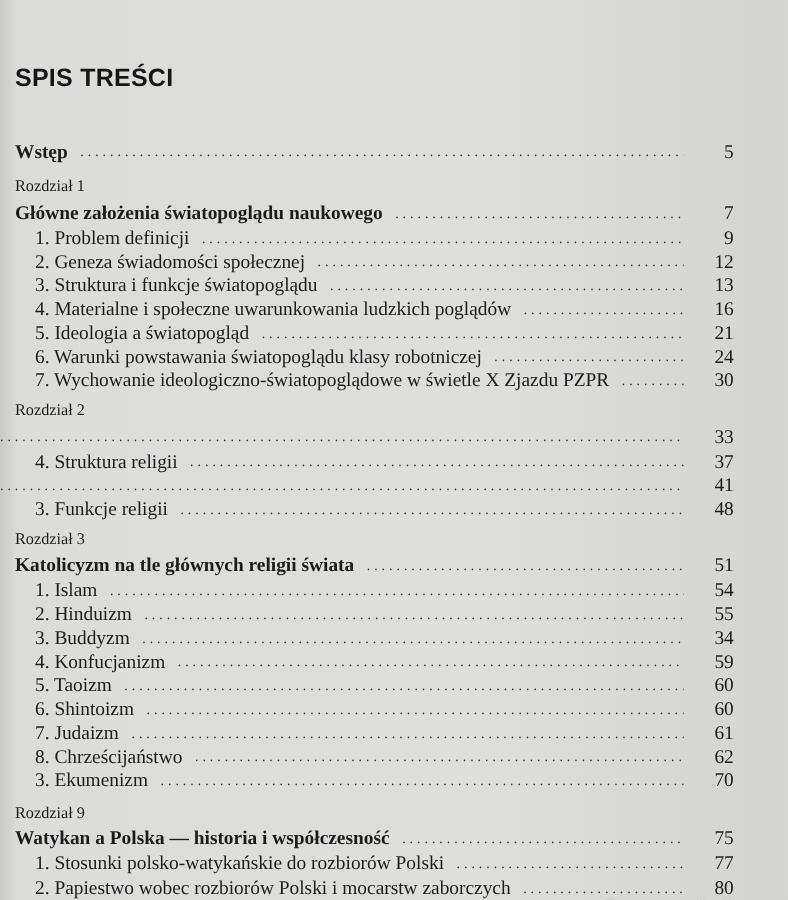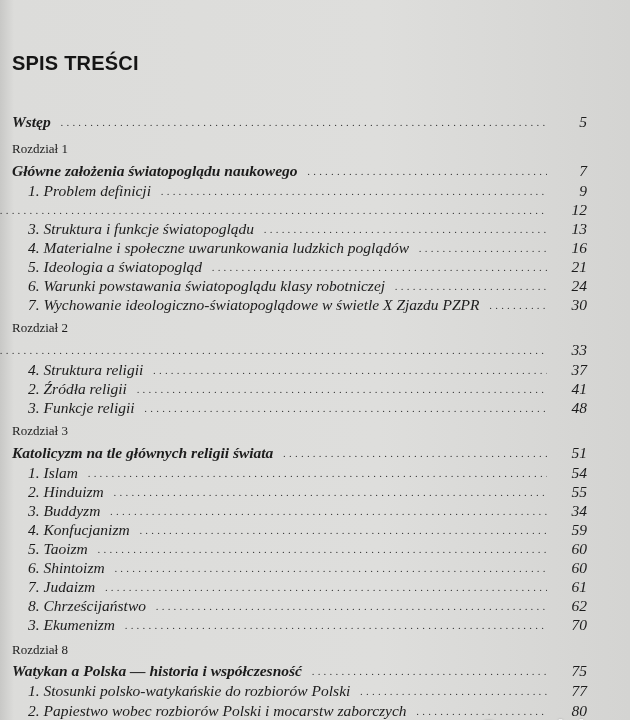--- a/index.html
+++ b/index.html
@@ -11,21 +11,21 @@
     font-family: "Liberation Serif", "DejaVu Serif", serif;
   }
   .page { position: absolute; left: 0; top: 0; width: 630px; height: 720px; margin-top: 44px; }
   .title {
     position: absolute; left: 12px; top: 8px;
     font-family: "Liberation Sans", "DejaVu Sans", sans-serif;
     font-weight: bold; font-size: 20px; letter-spacing: 0.2px; color: #151515;
   }
   .row {
     position: absolute; left: 0; width: 630px; height: 20px;
-    display: flex; align-items: center; font-size: 15.5px; line-height: 20px; font-style: italic;
+    display: flex; align-items: center; font-size: 15.5px; line-height: 20px;
   }
   .row .label { white-space: nowrap; padding-right: 10px; }
   .row .dots {
     flex: 1; overflow: hidden; white-space: nowrap; color: #333;
     letter-spacing: 3.2px; font-size: 11px;
   }
   .row .num { width: 40px; text-align: right; padding-right: 43px; flex: none; }
   .heading .label { font-weight: bold; }
   .chapter-label { position: absolute; font-size: 13px; line-height: 20px; }
   .entry .label { padding-left: 28px; }
@@ -60,20 +60,21 @@
     <span class="label">Główne założenia światopoglądu naukowego</span>
     <span class="dots">................................................................................................................</span>
     <span class="num">7</span>
   </div>
   <div class="row entry" style="top:137px">
       <span class="label">1. Problem definicji</span>
       <span class="dots">................................................................................................................</span>
       <span class="num">9</span>
     </div>
   <div class="row entry" style="top:156px">
+      <span class="label">2. Geneza świadomości społecznej</span>
       <span class="dots">................................................................................................................</span>
       <span class="num">12</span>
     </div>
   <div class="row entry" style="top:175px">
       <span class="label">3. Struktura i funkcje światopoglądu</span>
       <span class="dots">................................................................................................................</span>
       <span class="num">13</span>
     </div>
   <div class="row entry" style="top:194px">
       <span class="label">4. Materialne i społeczne uwarunkowania ludzkich poglądów</span>
@@ -100,21 +101,20 @@
   <div class="row heading bold-entry" style="top:296px">
     <span class="dots">................................................................................................................</span>
     <span class="num">33</span>
   </div>
   <div class="row entry" style="top:316px">
       <span class="label">4. Struktura religii</span>
       <span class="dots">................................................................................................................</span>
       <span class="num">37</span>
     </div>
   <div class="row entry" style="top:335px">
-      <span class="label">2. Źródła religii</span>
       <span class="dots">................................................................................................................</span>
       <span class="num">41</span>
     </div>
   <div class="row entry" style="top:354px">
       <span class="label">3. Funkcje religii</span>
       <span class="dots">................................................................................................................</span>
       <span class="num">48</span>
     </div>
 
   <div class="chapter-label" style="left:12px;top:377px">Rozdział 3</div>
@@ -162,21 +162,21 @@
       <span class="label">8. Chrześcijaństwo</span>
       <span class="dots">................................................................................................................</span>
       <span class="num">62</span>
     </div>
   <div class="row entry" style="top:571px">
       <span class="label">3. Ekumenizm</span>
       <span class="dots">................................................................................................................</span>
       <span class="num">70</span>
     </div>
 
-  <div class="chapter-label" style="left:12px;top:596px">Rozdział 8</div>
+  <div class="chapter-label" style="left:12px;top:596px">Rozdział 9</div>
   <div class="row heading bold-entry" style="top:617px">
     <span class="label">Watykan a Polska — historia i współczesność</span>
     <span class="dots">................................................................................................................</span>
     <span class="num">75</span>
   </div>
   <div class="row entry" style="top:637px">
       <span class="label">1. Stosunki polsko-watykańskie do rozbiorów Polski</span>
       <span class="dots">................................................................................................................</span>
       <span class="num">77</span>
     </div>

